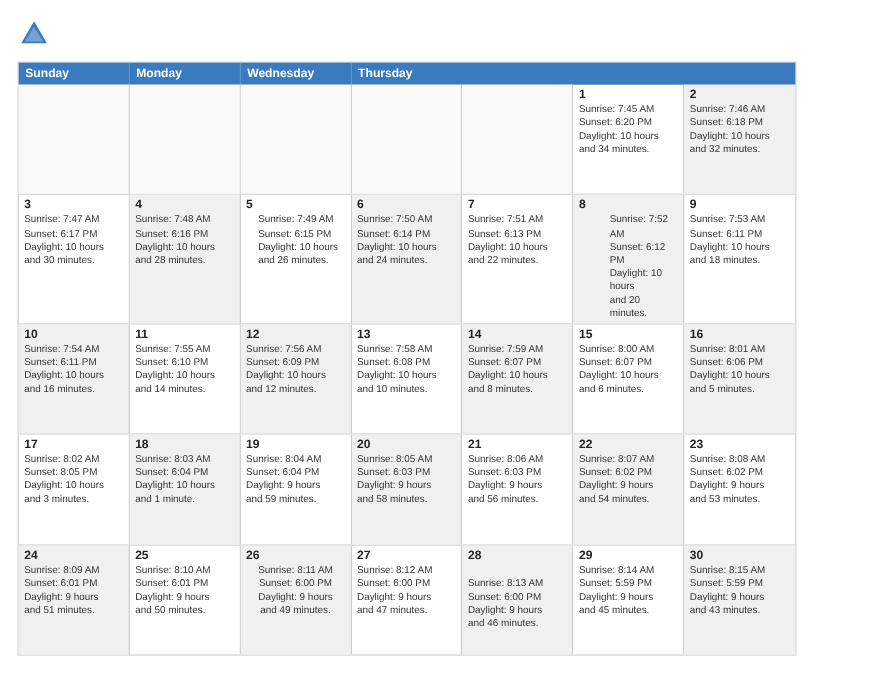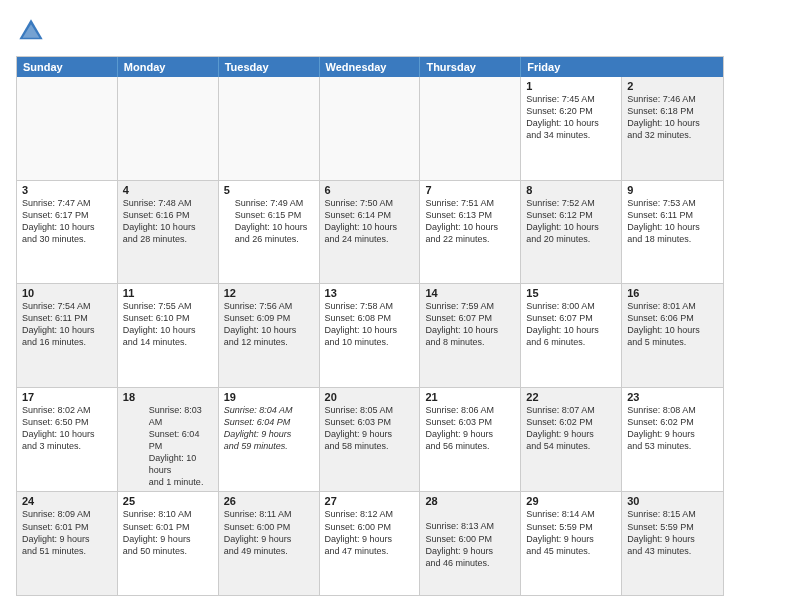--- a/index.html
+++ b/index.html
@@ -126,24 +126,22 @@
     <div class="title-block">
       <h1></h1>
       <h2></h2>
     </div>
   </div>
 
   <div class="calendar">
     <div class="cal-header-row">
         <div class="cal-header-cell">Sunday</div>
         <div class="cal-header-cell">Monday</div>
-        <div class="cal-header-cell">Tuesday</div>
         <div class="cal-header-cell">Wednesday</div>
         <div class="cal-header-cell">Thursday</div>
-        <div class="cal-header-cell">Friday</div>
       </div>
     <div class="cal-body">
         <div class="cal-row">
           <div class="cal-cell empty"></div>
           <div class="cal-cell empty"></div>
           <div class="cal-cell empty"></div>
           <div class="cal-cell empty"></div>
           <div class="cal-cell empty"></div>
           <div class="cal-cell">
             <div class="day-num">1</div>
@@ -191,21 +189,21 @@
           </div>
           <div class="cal-cell">
             <div class="day-num">7</div>
             <div class="cell-text" style="white-space: pre-line;">Sunrise: 7:51 AM
 Sunset: 6:13 PM
 Daylight: 10 hours
 and 22 minutes.</div>
           </div>
           <div class="cal-cell shaded">
             <div class="day-num">8</div>
-            <div class="cell-text" style="white-space: pre-line;">Sunrise: 7:52 AM
+            <div class="cell-text" style="white-space: pre-line; margin-left: 28px;">Sunrise: 7:52 AM
 Sunset: 6:12 PM
 Daylight: 10 hours
 and 20 minutes.</div>
           </div>
           <div class="cal-cell">
             <div class="day-num">9</div>
             <div class="cell-text" style="white-space: pre-line;">Sunrise: 7:53 AM
 Sunset: 6:11 PM
 Daylight: 10 hours
 and 18 minutes.</div>
@@ -259,34 +257,34 @@
             <div class="cell-text" style="white-space: pre-line;">Sunrise: 8:01 AM
 Sunset: 6:06 PM
 Daylight: 10 hours
 and 5 minutes.</div>
           </div>
         </div>
         <div class="cal-row">
           <div class="cal-cell">
             <div class="day-num">17</div>
             <div class="cell-text" style="white-space: pre-line;">Sunrise: 8:02 AM
-Sunset: 6:50 PM
+Sunset: 8:05 PM
 Daylight: 10 hours
 and 3 minutes.</div>
           </div>
           <div class="cal-cell shaded">
             <div class="day-num">18</div>
-            <div class="cell-text" style="white-space: pre-line; margin-left: 26px;">Sunrise: 8:03 AM
+            <div class="cell-text" style="white-space: pre-line;">Sunrise: 8:03 AM
 Sunset: 6:04 PM
 Daylight: 10 hours
 and 1 minute.</div>
           </div>
           <div class="cal-cell">
             <div class="day-num">19</div>
-            <div class="cell-text" style="white-space: pre-line; font-style: italic;">Sunrise: 8:04 AM
+            <div class="cell-text" style="white-space: pre-line;">Sunrise: 8:04 AM
 Sunset: 6:04 PM
 Daylight: 9 hours
 and 59 minutes.</div>
           </div>
           <div class="cal-cell shaded">
             <div class="day-num">20</div>
             <div class="cell-text" style="white-space: pre-line;">Sunrise: 8:05 AM
 Sunset: 6:03 PM
 Daylight: 9 hours
 and 58 minutes.</div>
@@ -323,21 +321,21 @@
           </div>
           <div class="cal-cell">
             <div class="day-num">25</div>
             <div class="cell-text" style="white-space: pre-line;">Sunrise: 8:10 AM
 Sunset: 6:01 PM
 Daylight: 9 hours
 and 50 minutes.</div>
           </div>
           <div class="cal-cell shaded">
             <div class="day-num">26</div>
-            <div class="cell-text" style="white-space: pre-line;">Sunrise: 8:11 AM
+            <div class="cell-text" style="white-space: pre-line; text-align: center;">Sunrise: 8:11 AM
 Sunset: 6:00 PM
 Daylight: 9 hours
 and 49 minutes.</div>
           </div>
           <div class="cal-cell">
             <div class="day-num">27</div>
             <div class="cell-text" style="white-space: pre-line;">Sunrise: 8:12 AM
 Sunset: 6:00 PM
 Daylight: 9 hours
 and 47 minutes.</div>

